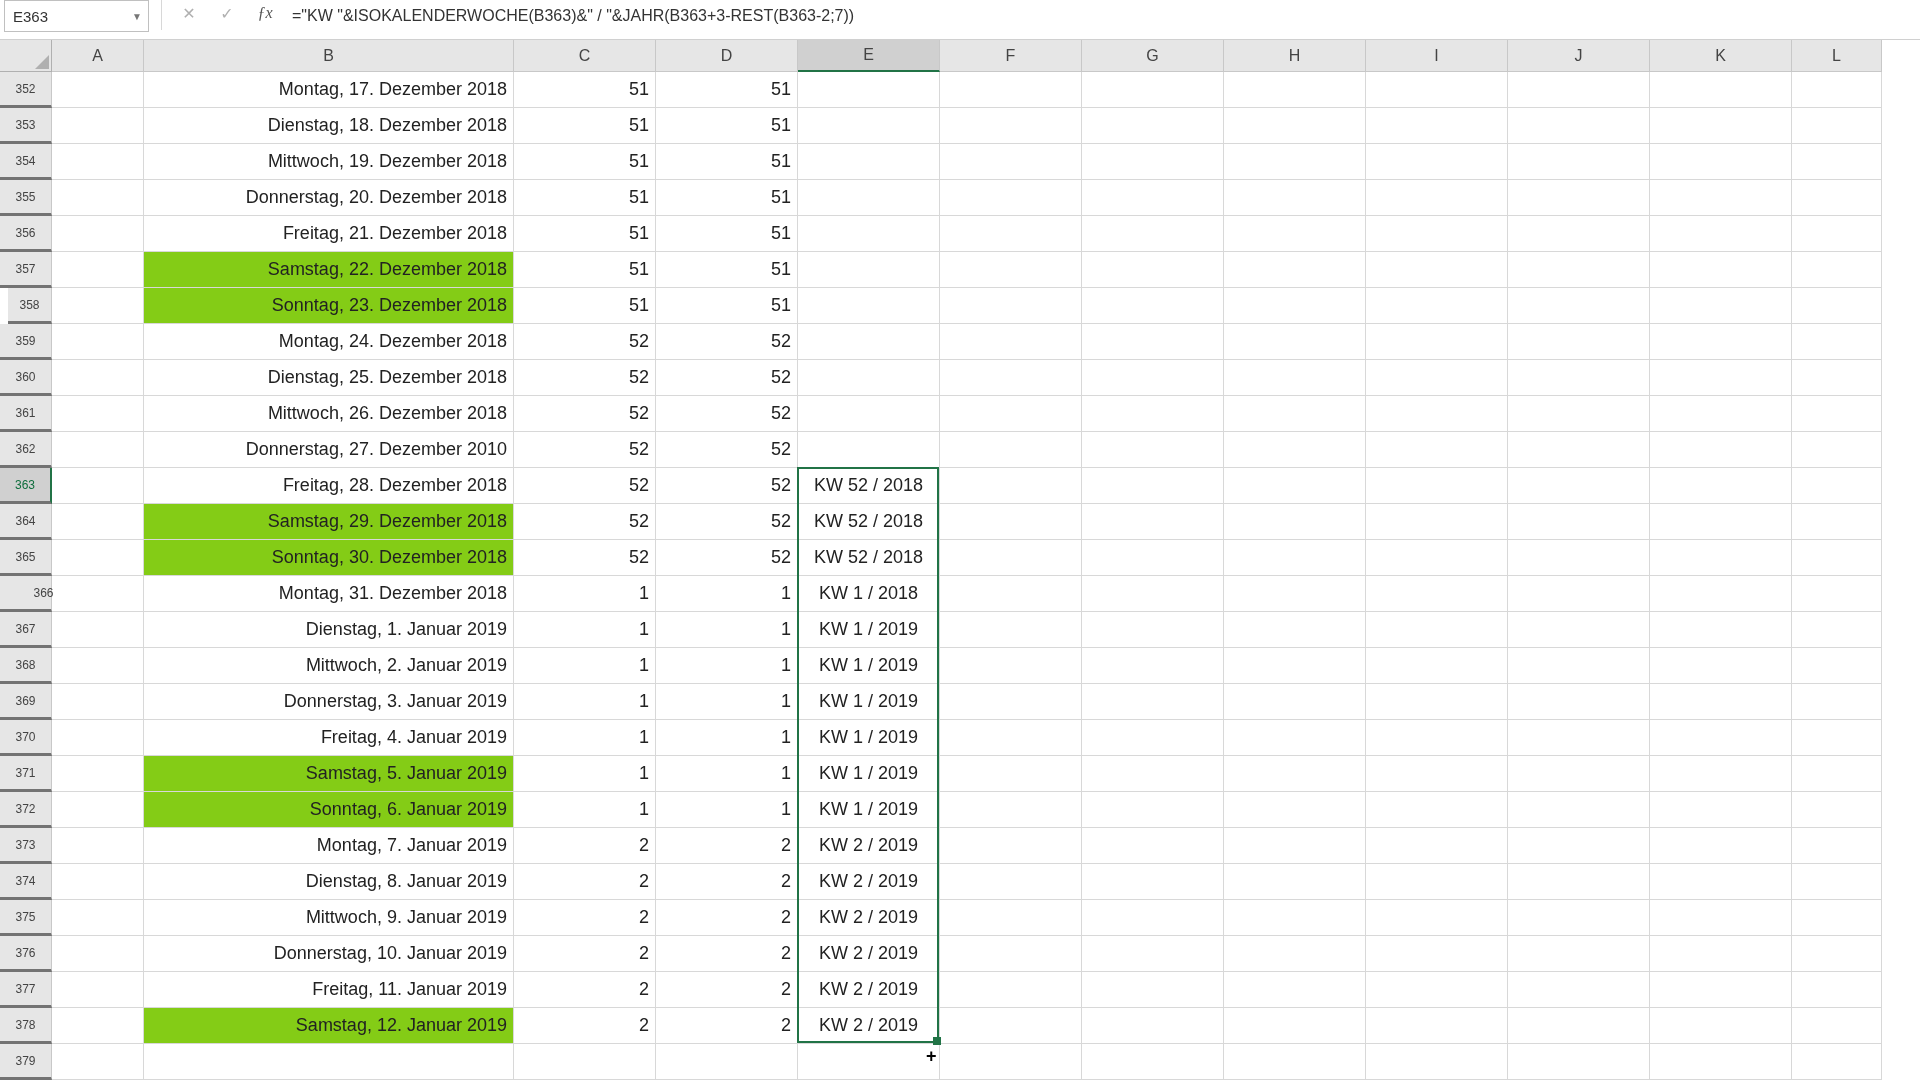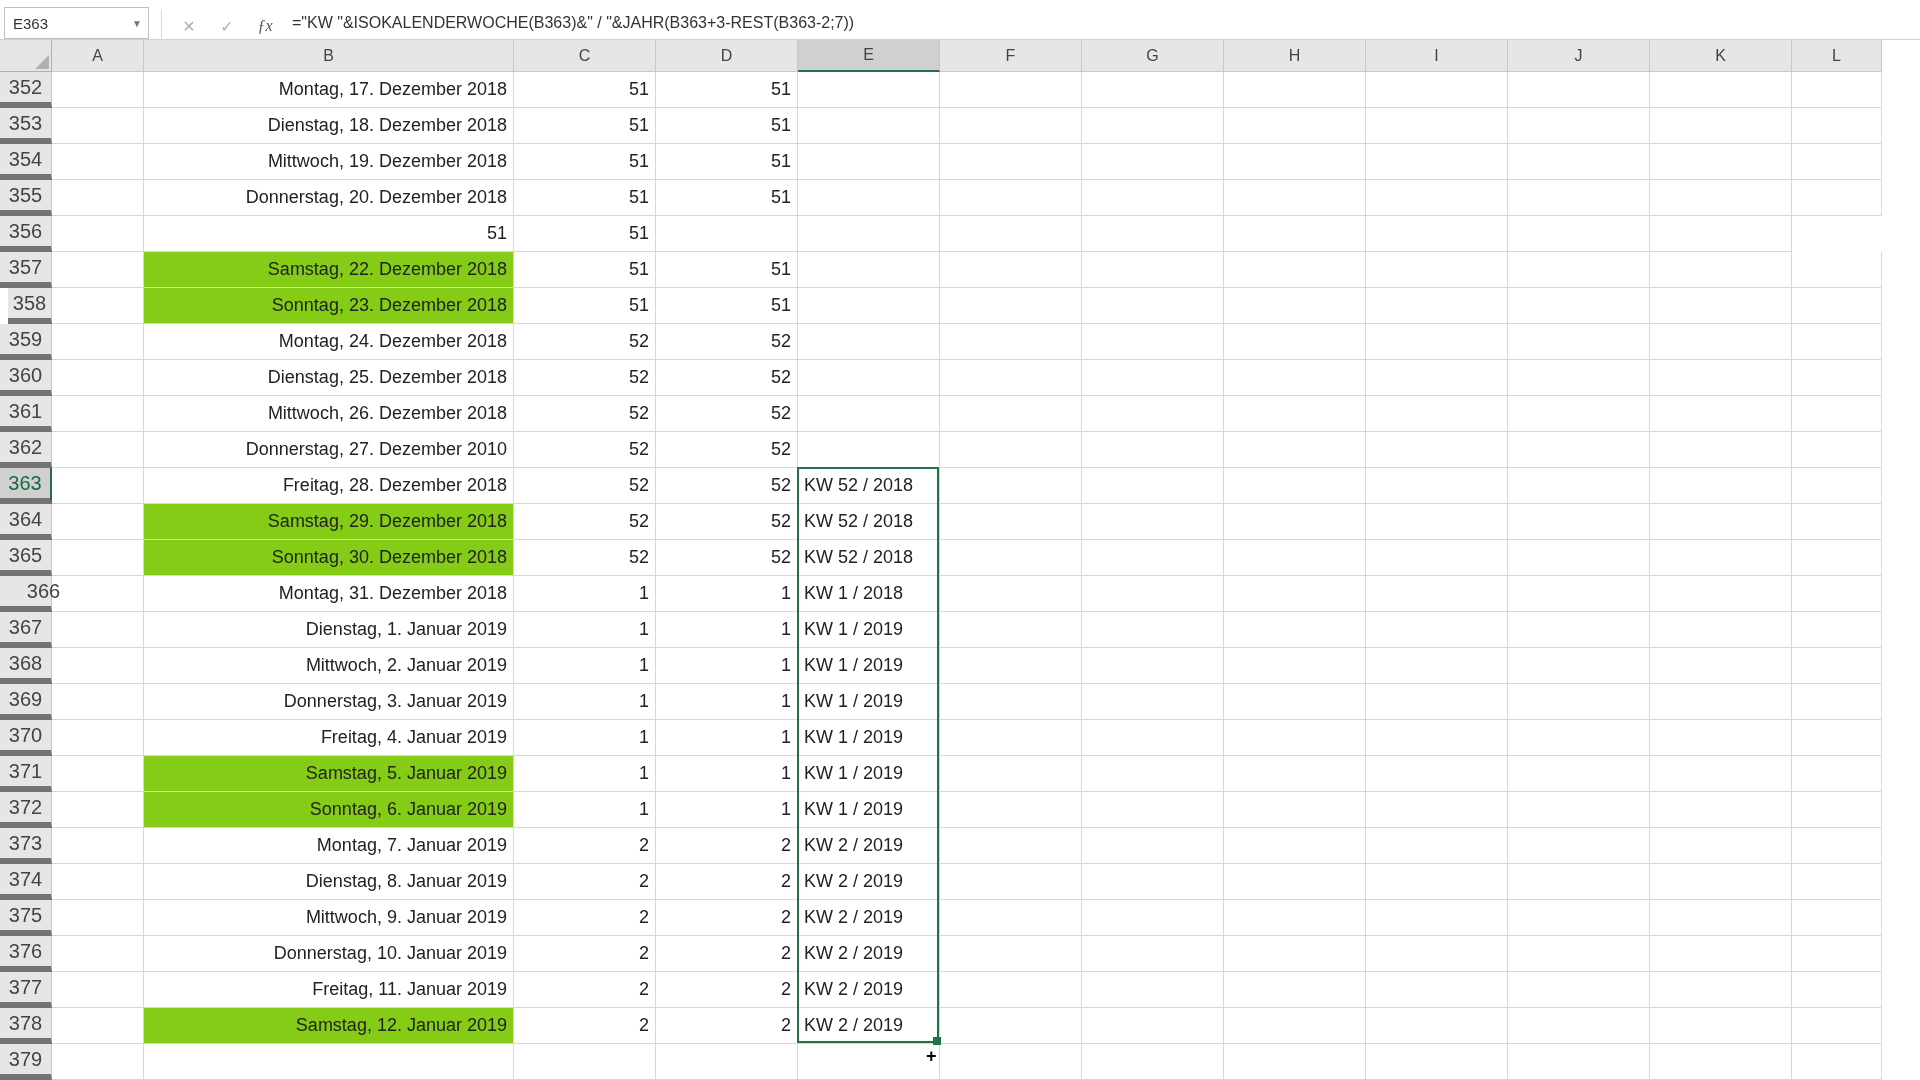--- a/index.html
+++ b/index.html
@@ -9,21 +9,21 @@
     background: #fff;
     overflow: hidden;
     width: 1920px;
     height: 1080px;
     color: #333;
   }
 
   
   .formula-bar {
     display: flex;
-    align-items: flex-end;
+    align-items: flex-start;
     height: 40px;
     border-bottom: 1px solid #d0d0d0;
     background: #fff;
   }
   .name-box {
     width: 145px;
     height: 32px;
     border: 1px solid #c0c0c0;
     margin: 0 4px;
     display: flex;
@@ -86,44 +86,44 @@
     right: 2px; bottom: 2px;
     width: 0; height: 0;
     border-left: 14px solid transparent;
     border-bottom: 14px solid #b0b0b0;
   }
   .hdr.col-active { background: #d0d0d0; border-bottom: 2px solid #217346; }
   .hdr.row-active { background: #d0d0d0; border-right: 2px solid #217346; color:#0f6e3d; }
   .row-hdr {
     background: #e6e6e6;
     border-right: 1px solid #c8c8c8;
-    border-bottom: 6px solid #737373;
+    border-bottom: 3px solid #737373;
     display: flex;
     align-items: center;
     justify-content: center;
-    font-size: 20px;
+    font-size: 12px;
     color: #444;
   }
   .cell {
     border-right: 1px solid #d8d8d8;
     border-bottom: 1px solid #d8d8d8;
     height: 36px;
     display: flex;
     align-items: center;
     padding: 0 6px;
     font-size: 18px;
     color: #222;
     overflow: hidden;
     white-space: nowrap;
     position: relative;
   }
   .cell.right { justify-content: flex-end; }
   .cell.left { justify-content: flex-start; }
   .cell.weekend { background: #84cc16; }
-  .cell.overflow { overflow: visible; z-index: 1; }
+  .cell.overflow { overflow: visible; z-index: 1; justify-content: center; }
   .cell.overflow span {
     background: #fff;
     display: block;
   }
 
   
   .selection {
     position: absolute;
     border: 2px solid #217346;
     pointer-events: none;
@@ -231,20 +231,21 @@
         <div class="cell"></div>
         <div class="cell"></div>
         <div class="cell"></div>
         <div class="cell"></div>
         <div class="cell"></div>
         <div class="cell"></div>
       </div>
       <div class="data-row">
         <div class="row-hdr" style="height: 36px;">356</div>
         <div class="cell"></div>
+        <div class="cell right">Freitag, 21. Dezember 2018</div>
         <div class="cell right">51</div>
         <div class="cell right">51</div>
         <div class="cell left"></div>
         <div class="cell"></div>
         <div class="cell"></div>
         <div class="cell"></div>
         <div class="cell"></div>
         <div class="cell"></div>
         <div class="cell"></div>
         <div class="cell"></div>

